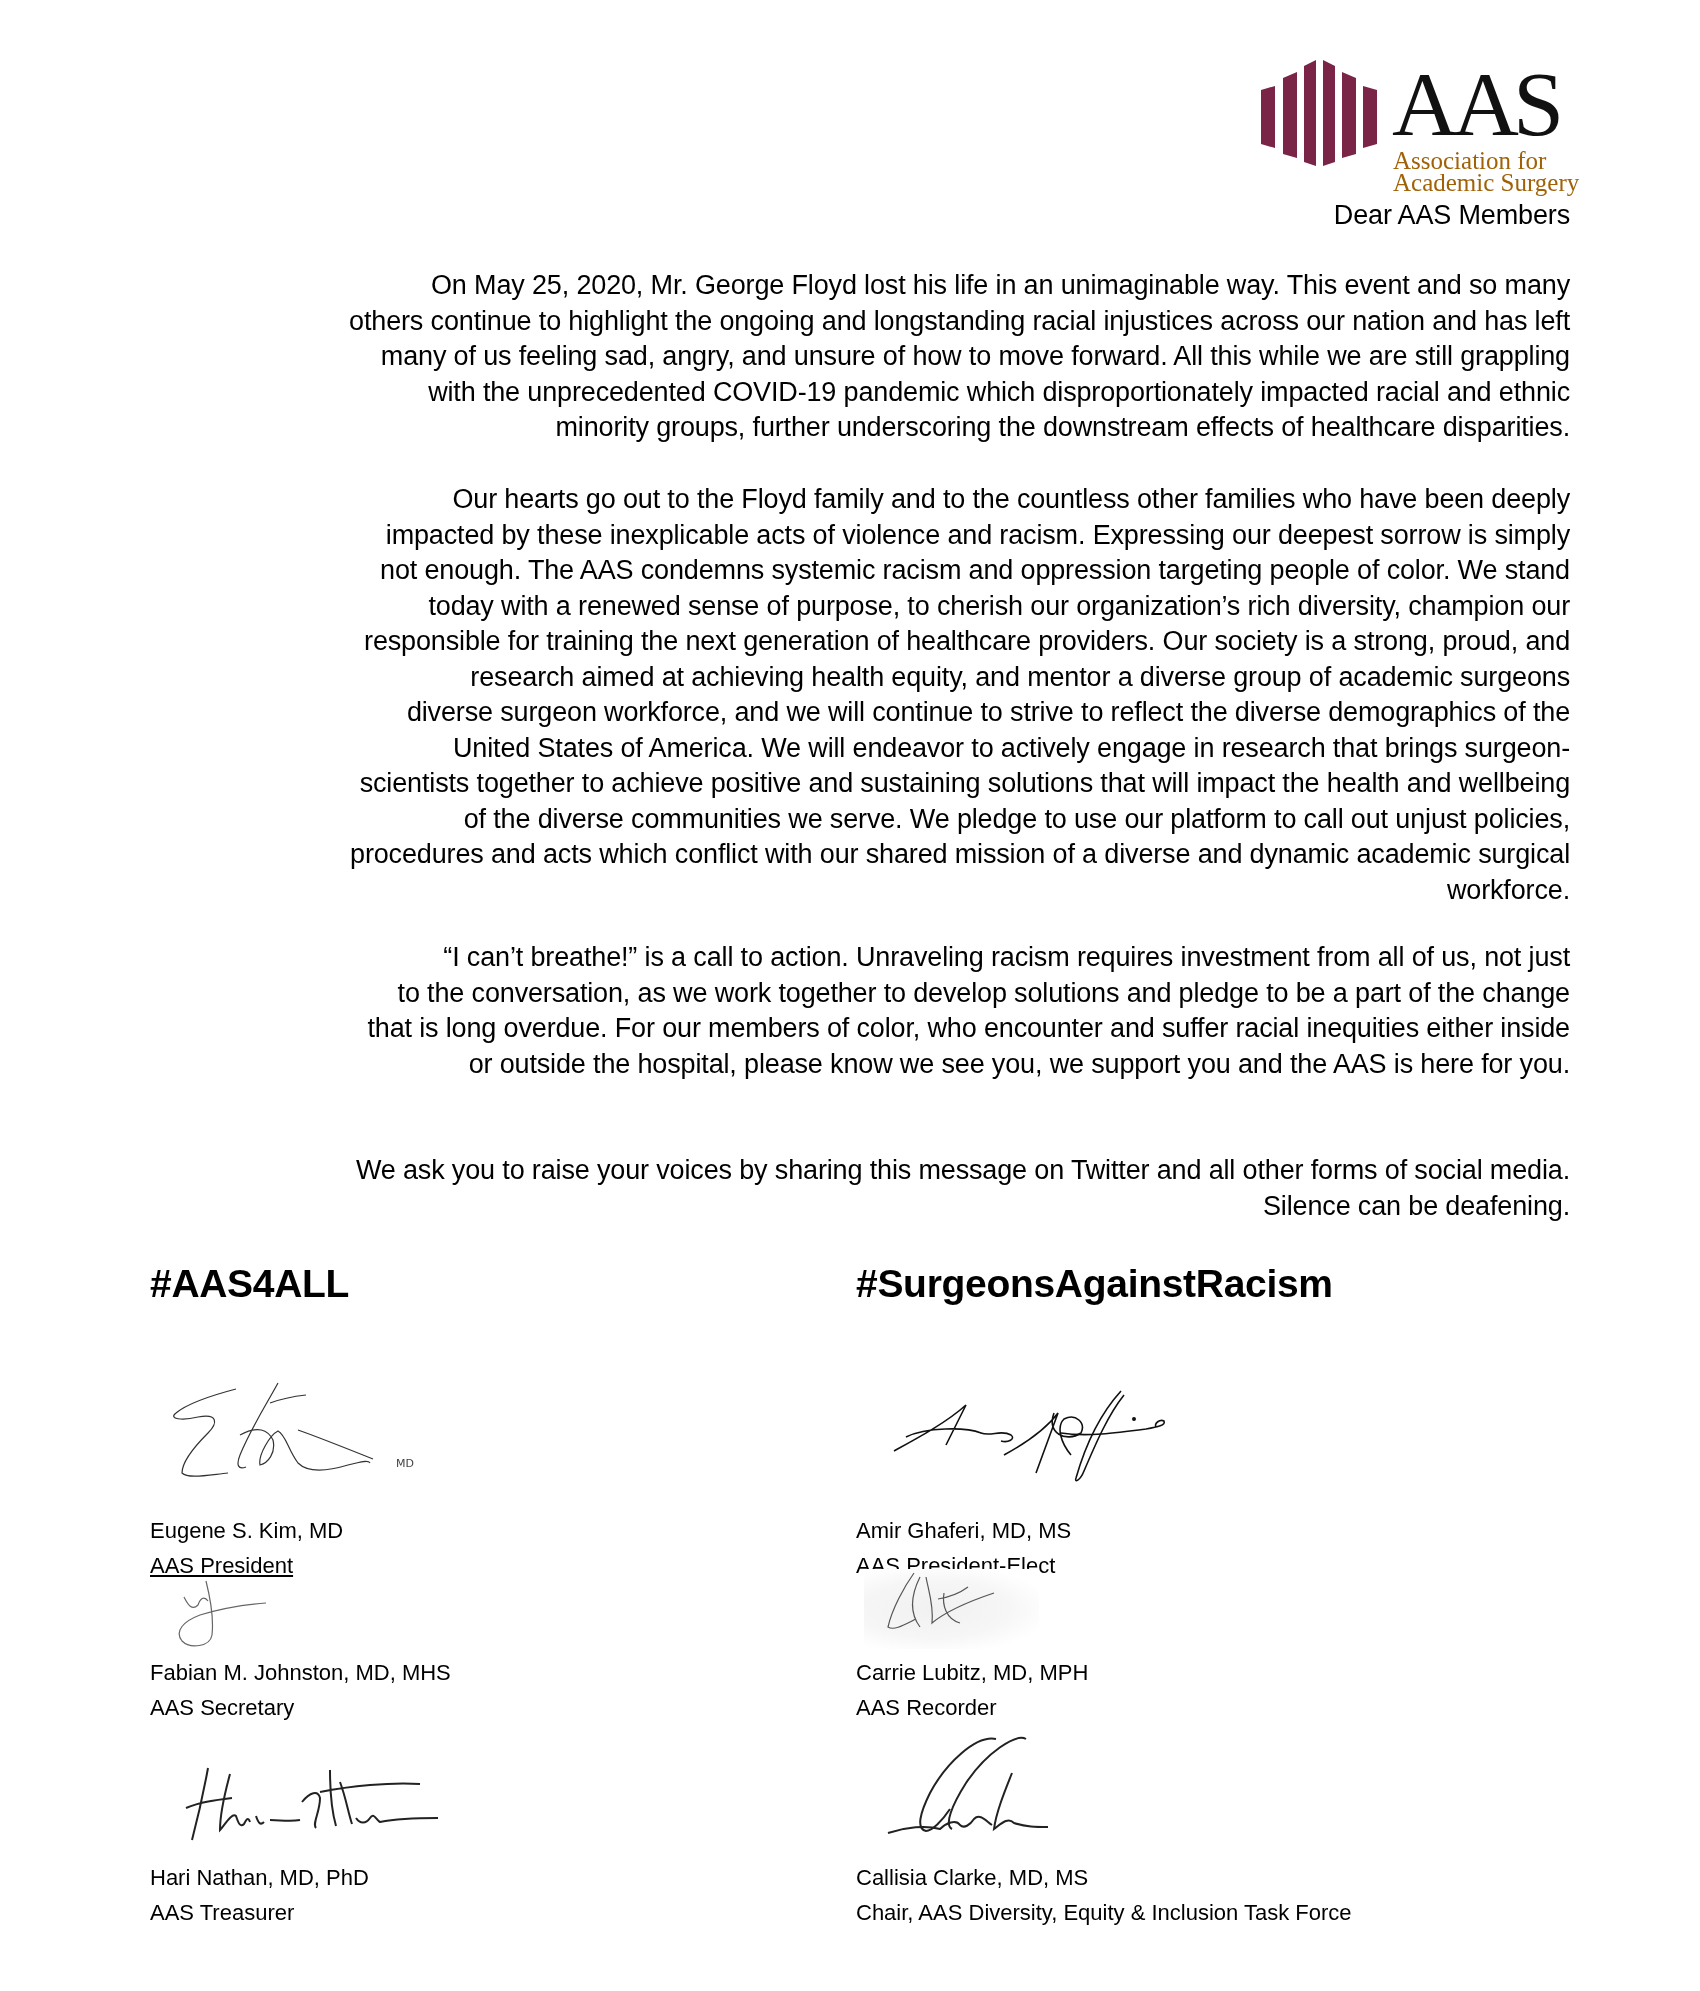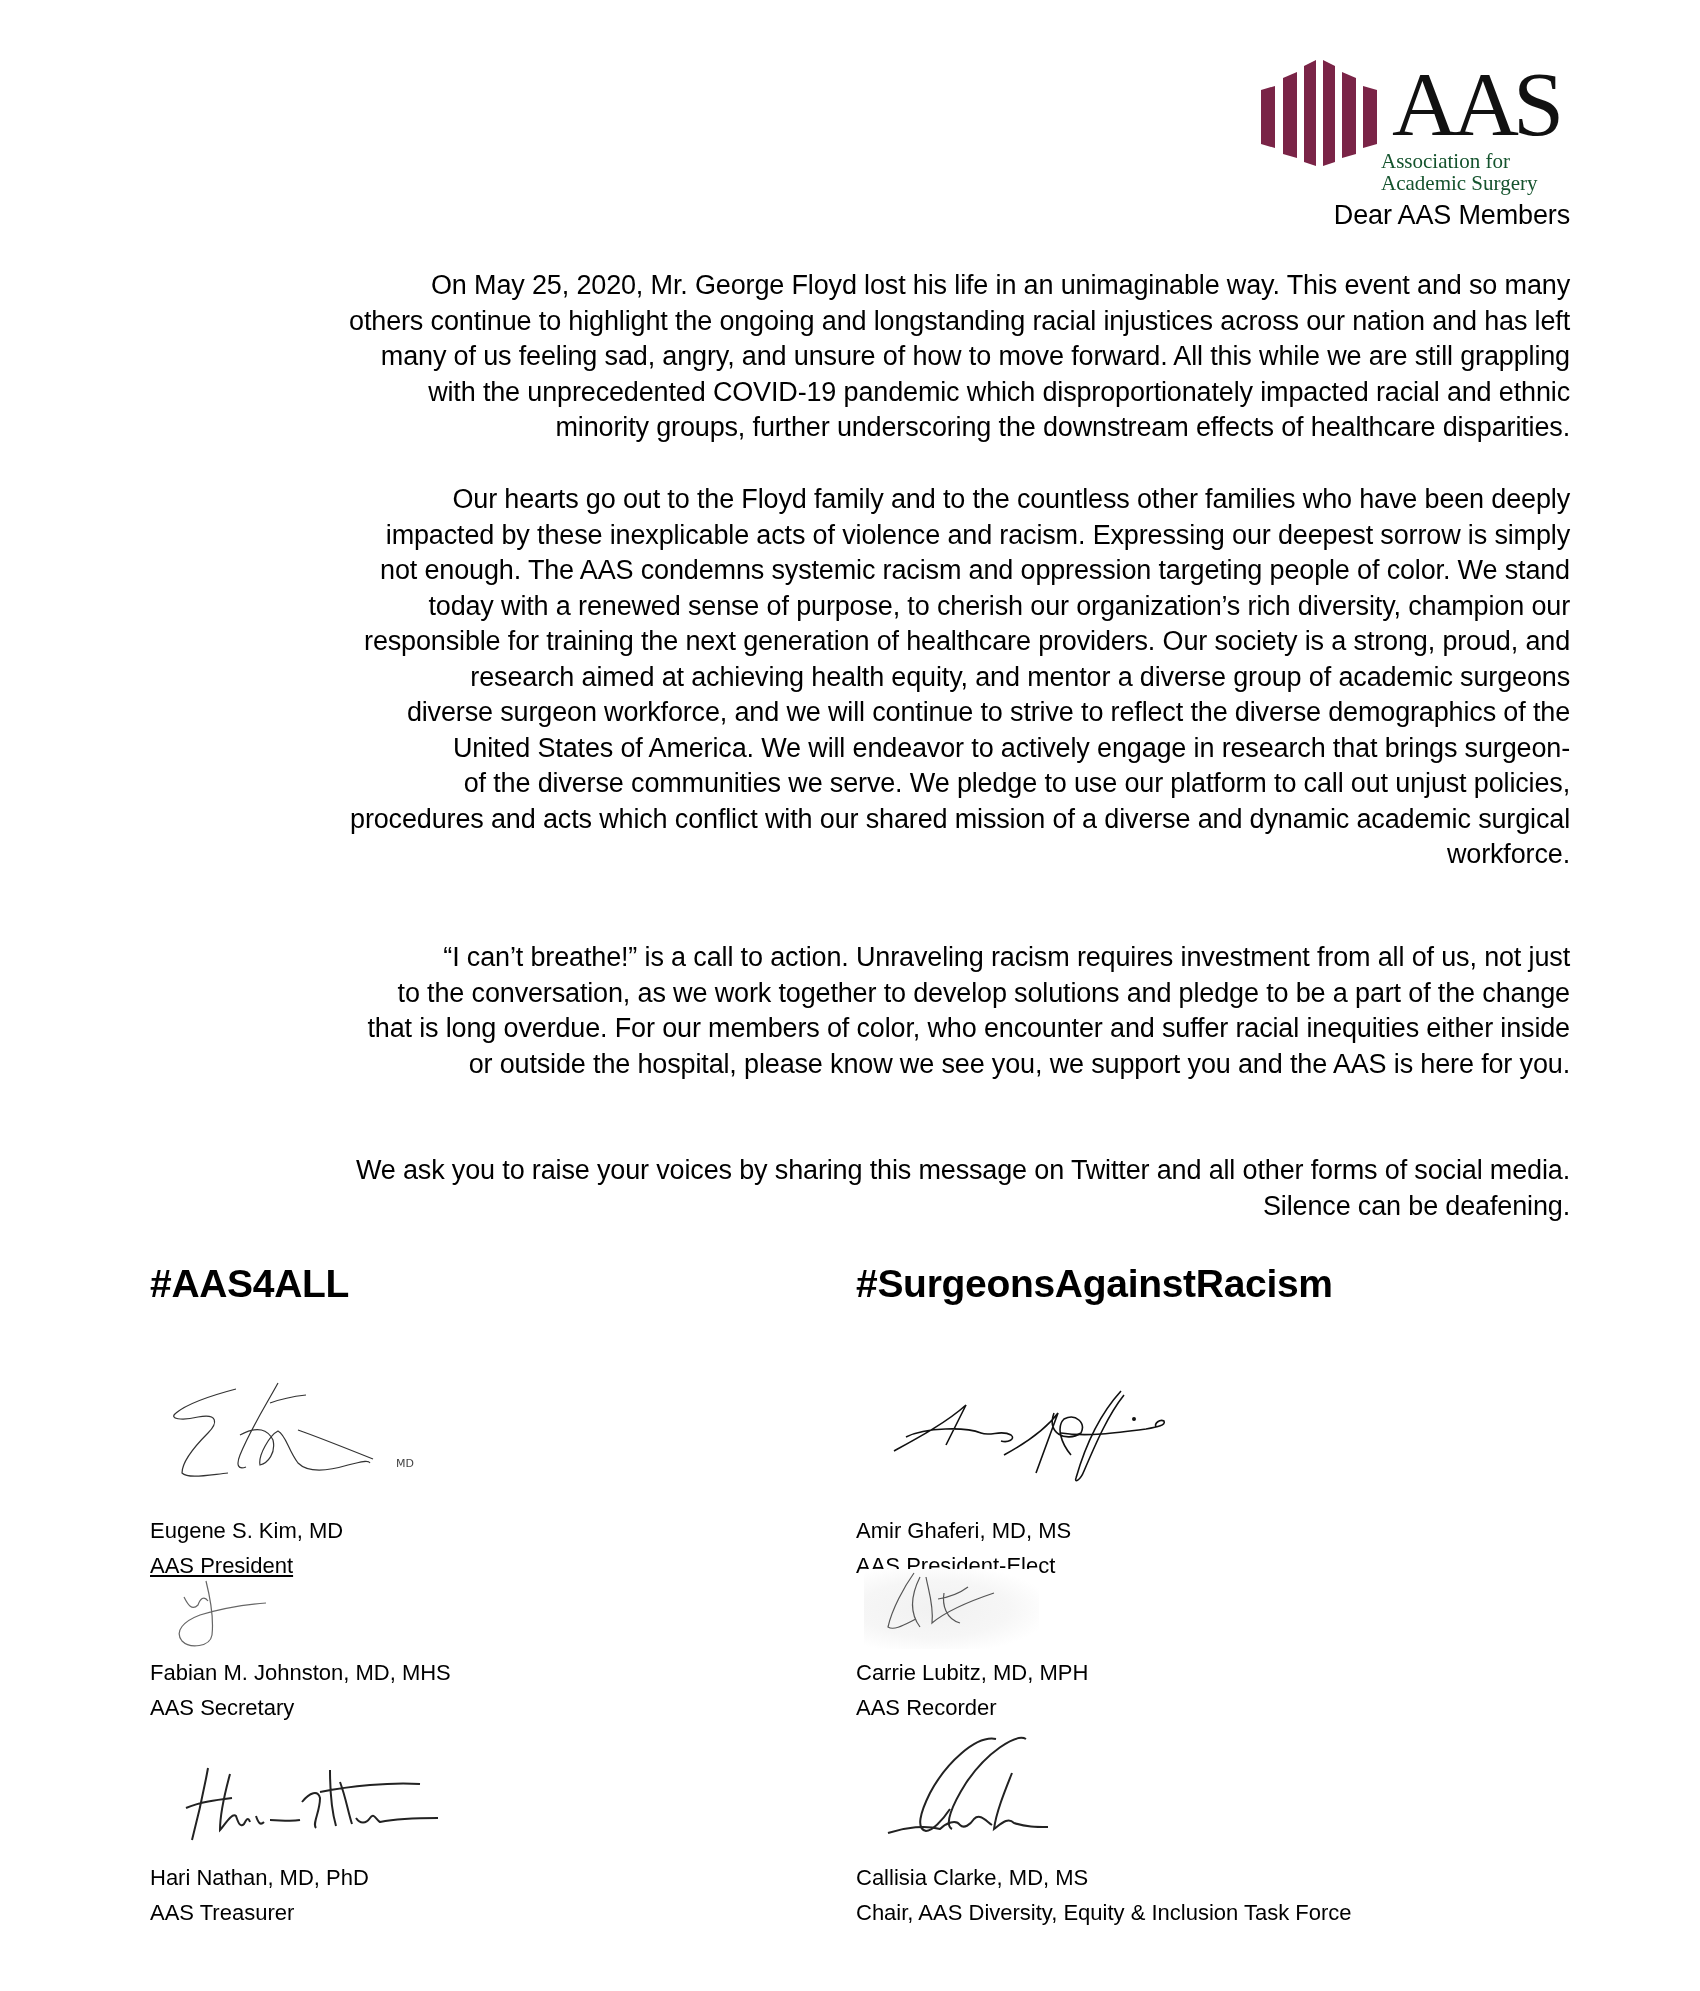--- a/index.html
+++ b/index.html
@@ -27,26 +27,26 @@
       left: 137px;
       top: 0px;
       font-family: "Liberation Serif", "DejaVu Serif", serif;
       font-size: 92px;
       line-height: 92px;
       letter-spacing: -6px;
       color: #111;
     }
     .logo-sub {
       position: absolute;
-      left: 126px;
+      left: 138px;
       top: 92px;
       font-family: "Liberation Serif", "DejaVu Serif", serif;
-      font-size: 21px;
+      font-size: 25px;
       line-height: 22px;
-      color: #14532d;
+      color: #a16207;
     }
     .logo-sub span { display: block; }
 
     
     .body-text {
       position: absolute;
       left: 150px;
       width: 1420px;
       font-size: 27px;
       line-height: 35.5px;
@@ -118,20 +118,21 @@
 
   <div class="body-text para2">
     <span class="line">Our hearts go out to the Floyd family and to the countless other families who have been deeply</span>
     <span class="line">impacted by these inexplicable acts of violence and racism. Expressing our deepest sorrow is simply</span>
     <span class="line">not enough.  The AAS condemns systemic racism and oppression targeting people of color. We stand</span>
     <span class="line">today with a renewed sense of purpose, to cherish our organization’s rich diversity, champion our</span>
     <span class="line">responsible for training the next generation of healthcare providers.  Our society is a strong, proud, and</span>
     <span class="line">research aimed at achieving health equity, and mentor a diverse group of academic surgeons</span>
     <span class="line">diverse surgeon workforce, and we will continue to strive to reflect the diverse demographics of the</span>
     <span class="line">United States of America. We will endeavor to actively engage in research that brings surgeon-</span>
+    <span class="line">scientists together to achieve positive and sustaining solutions that will impact the health and wellbeing</span>
     <span class="line">of the diverse communities we serve. We pledge to use our platform to call out unjust policies,</span>
     <span class="line">procedures and acts which conflict with our shared mission of a diverse and dynamic academic surgical</span>
     <span class="line">workforce.</span>
   </div>
 
   <div class="body-text para3">
     <span class="line">“I can’t breathe!” is a call to action. Unraveling racism requires investment from all of us, not just</span>
     <span class="line">to the conversation, as we work together to develop solutions and pledge to be a part of the change</span>
     <span class="line">that is long overdue.  For our members of color, who encounter and suffer racial inequities either inside</span>
     <span class="line">or outside the hospital, please know we see you, we support you and the AAS is here for you.</span>

